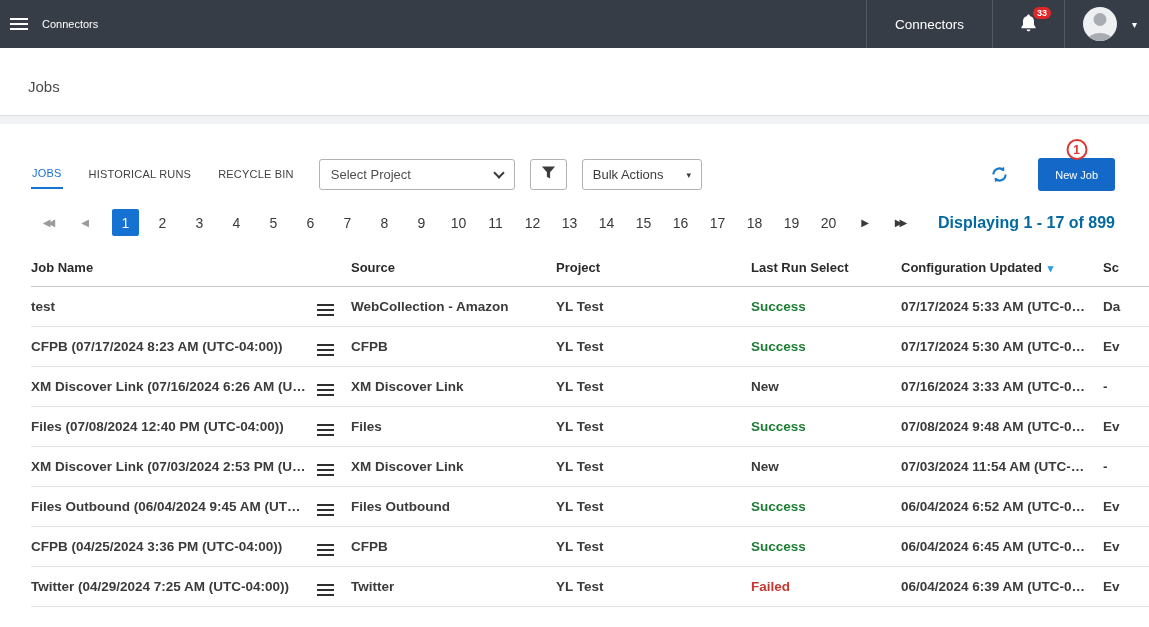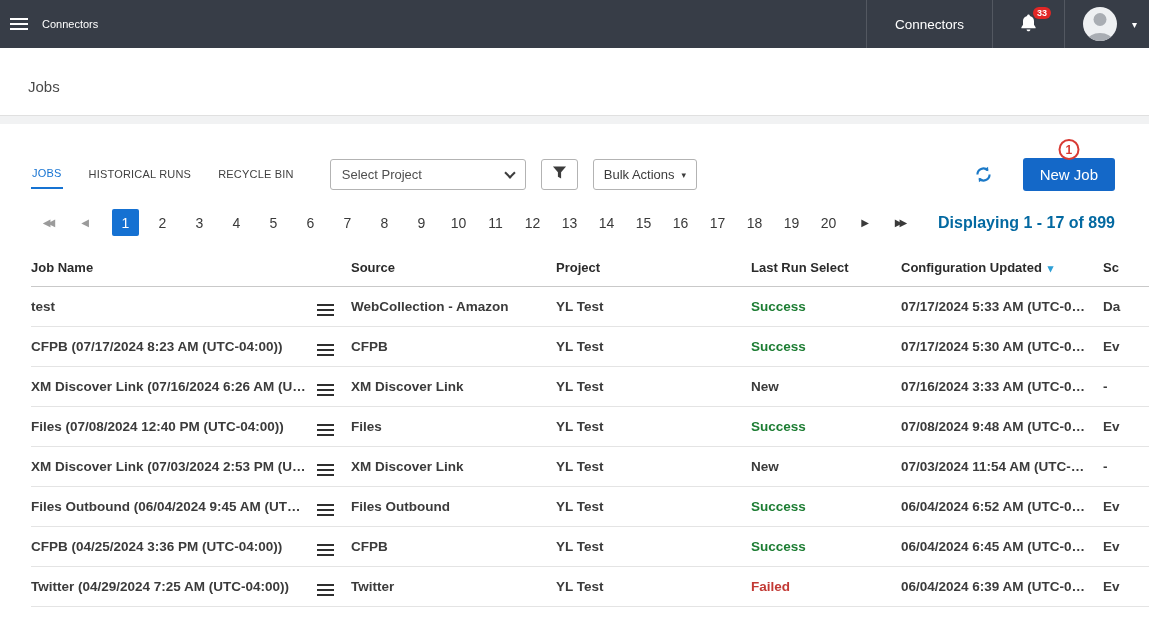--- a/index.html
+++ b/index.html
@@ -30,34 +30,34 @@
   
   .page-header { background:#fff; padding:30px 0 20px 28px; border-bottom:1px solid #e0e0e0; }
   .page-title { font-size:15px; color:#4a4a4a; }
   .gray-band { height:8px; background:#f1f2f3; }
 
   
   .toolbar { display:flex; align-items:center; padding:34px 34px 0 31px; }
   .tabs { display:flex; align-items:center; gap:25px; }
   .tab { font-size:11px; color:#3f3f3f; letter-spacing:.2px; padding:7px 1px 8px; cursor:pointer; }
   .tab.active { color:#1673d2; border-bottom:2px solid #1673d2; }
-  .select-box { margin-left:35px; width:196px; height:31px; border:1px solid #b3b3b3;
+  .select-box { margin-left:24px; width:196px; height:31px; border:1px solid #b3b3b3;
     border-radius:3px; display:flex; align-items:center; justify-content:space-between;
     padding:0 11px; font-size:13px; color:#4f4f4f; cursor:pointer; background:#fff; }
   .chev { width:8px; height:8px; border-right:2px solid #3c3c3c; border-bottom:2px solid #3c3c3c;
     transform:rotate(45deg); margin-top:-4px; }
   .icon-btn { margin-left:15px; width:37px; height:31px; border:1px solid #b3b3b3;
     border-radius:3px; background:#fff; display:grid; place-items:center; cursor:pointer; }
   .bulk-btn { margin-left:15px; height:31px; border:1px solid #b3b3b3; border-radius:3px;
-    background:#fff; display:flex; align-items:center; gap:7px; padding:0 10px;
+    background:#fff; display:flex; align-items:center; gap:23px; padding:0 10px;
     font-size:13px; color:#3c3c3c; cursor:pointer; }
   .bulk-caret { font-size:9px; color:#3c3c3c; }
   .refresh { margin-left:auto; width:20px; height:20px; cursor:pointer; display:grid; place-items:center; }
   .newjob-wrap { margin-left:29px; position:relative; }
-  .new-job { background:#1468c8; color:#fff; font-size:15px; height:33px; padding:0 17px;
+  .new-job { background:#1468c8; color:#fff; font-size:11px; height:33px; padding:0 17px;
     border:none; border-radius:3px; cursor:pointer; }
   .annotation { position:absolute; top:-19px; left:50%; transform:translateX(-50%);
     width:21px; height:21px; border:2px solid #d83a34; border-radius:50%; background:#fff;
     color:#d83a34; font-size:12px; font-weight:bold; display:grid; place-items:center; }
 
   
   .pagination { display:flex; align-items:center; padding:18px 34px 0 31px; }
   .pg-nav { width:36px; height:27px; display:grid; place-items:center; color:#9b9b9b;
     font-size:10px; cursor:pointer; }
   .pg-nav.dbl { letter-spacing:-3px; text-indent:-3px; }

